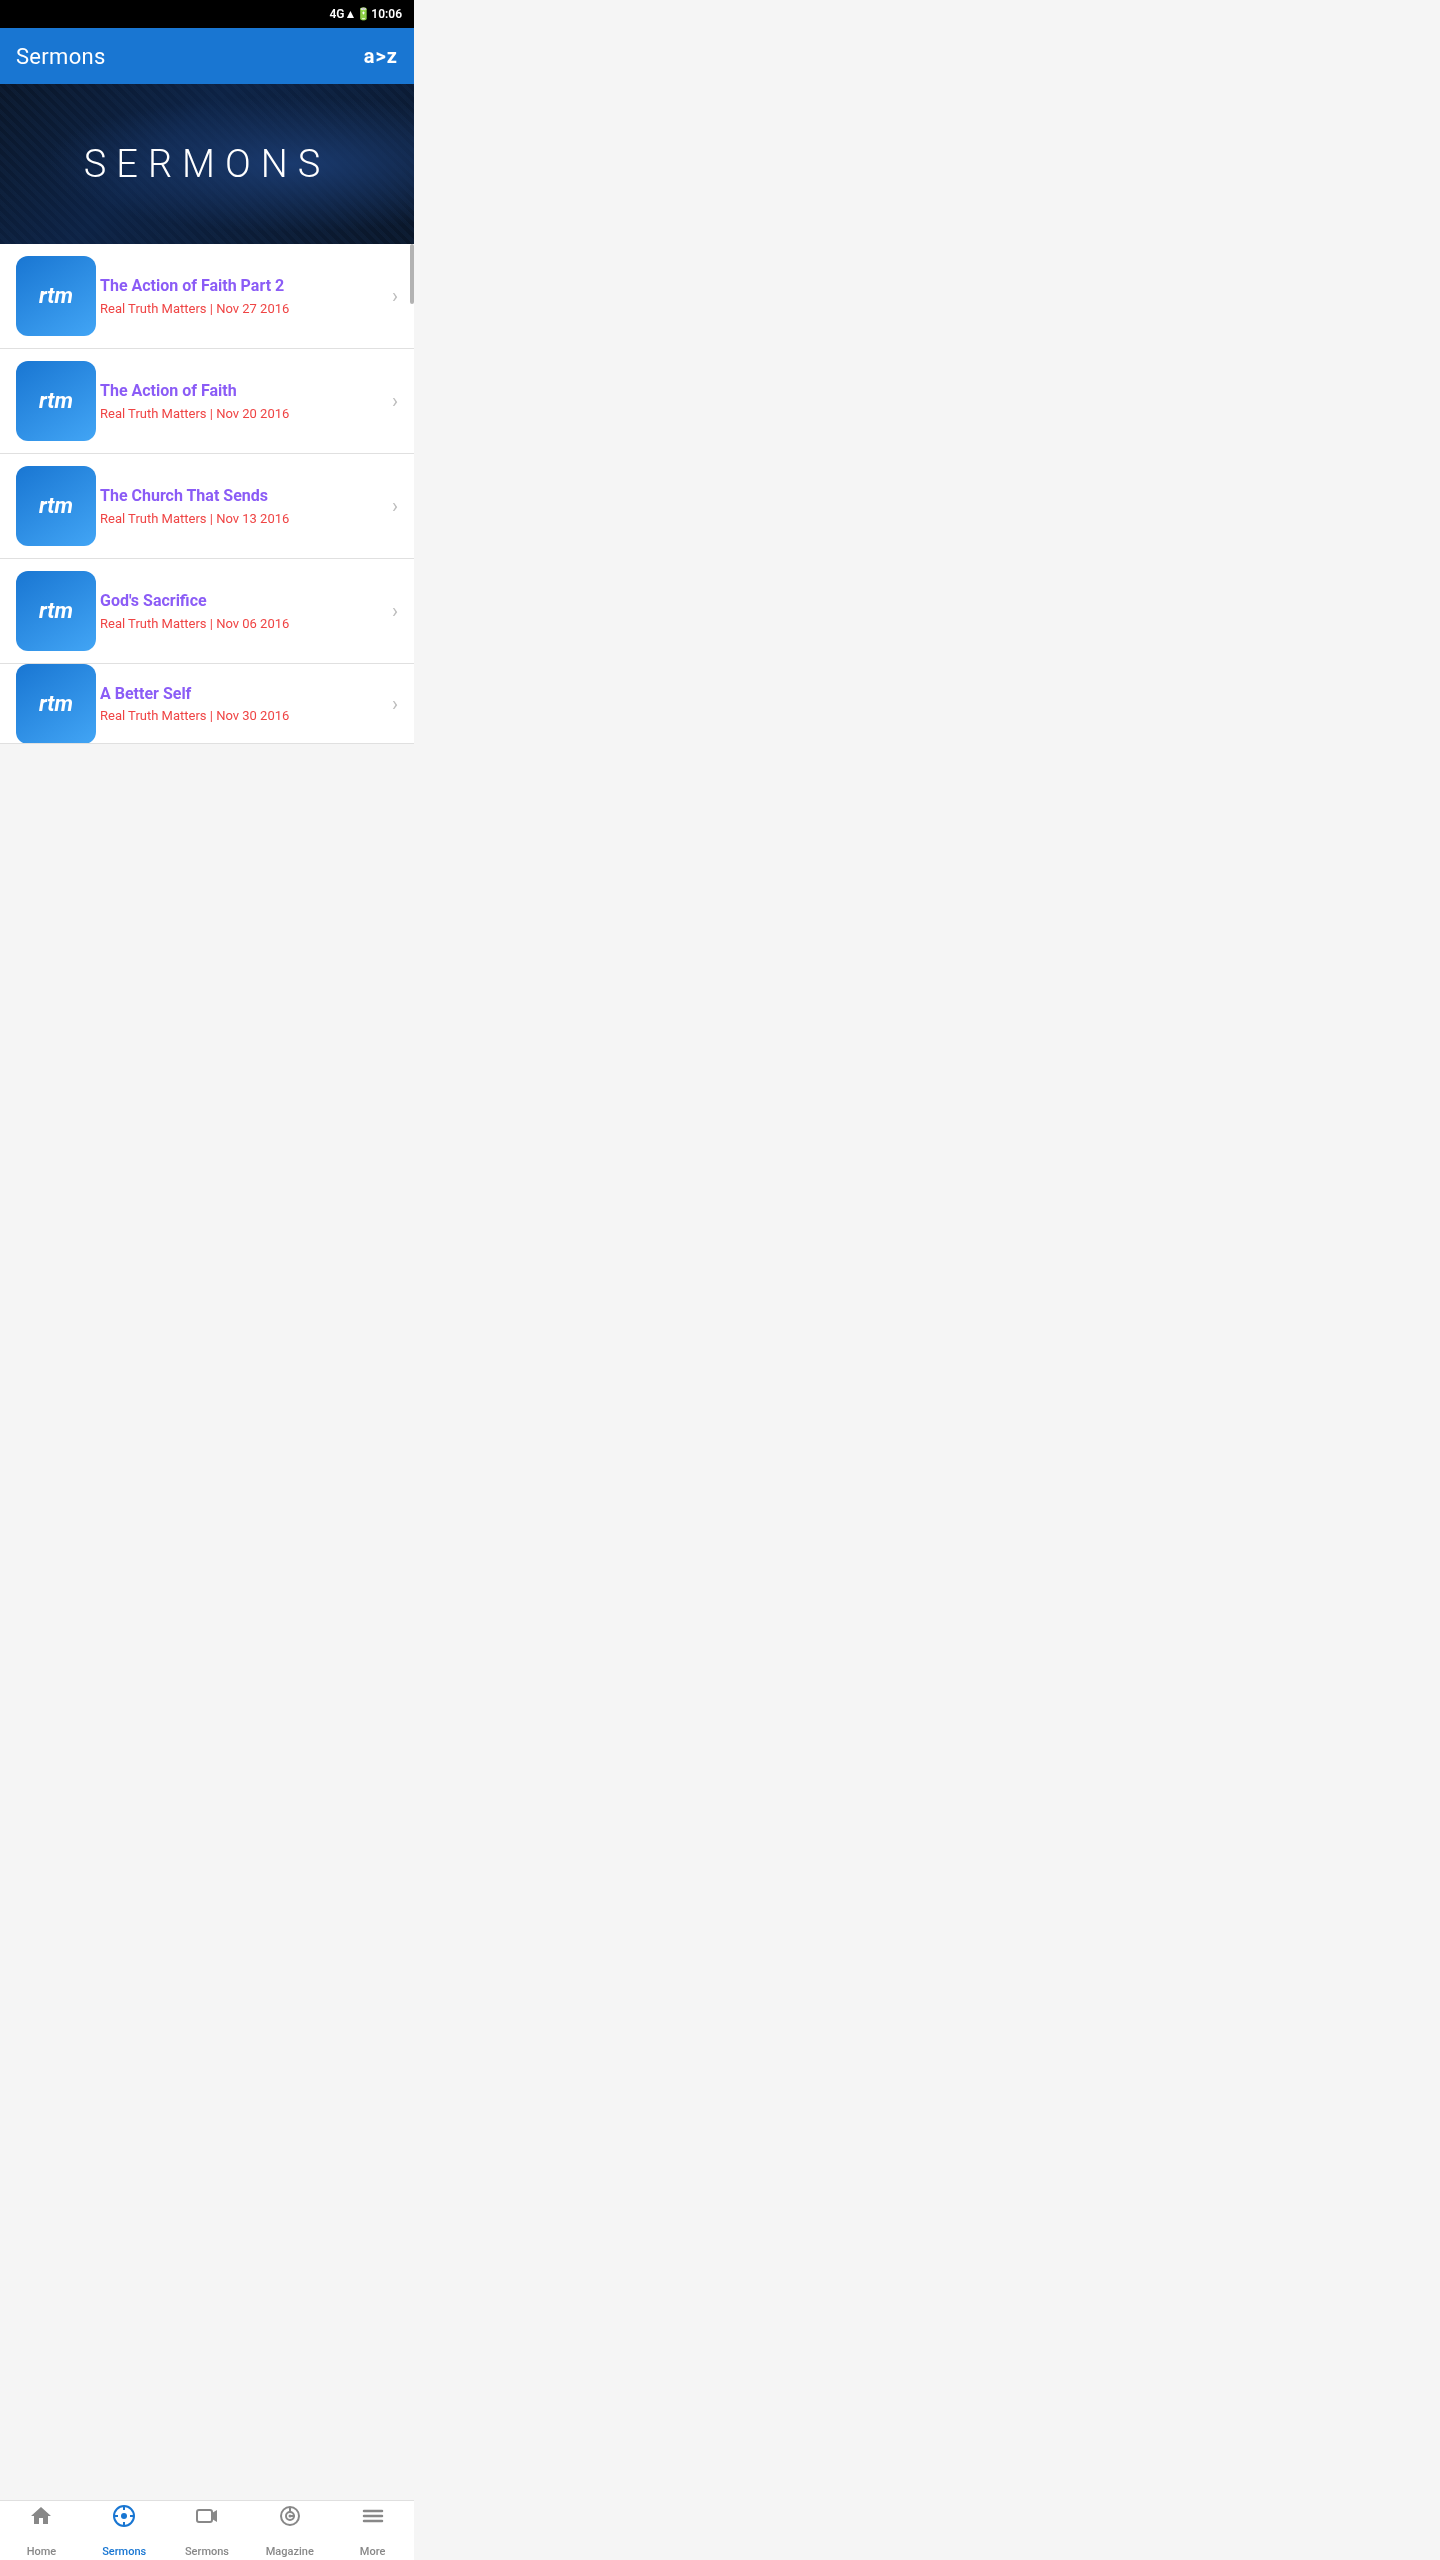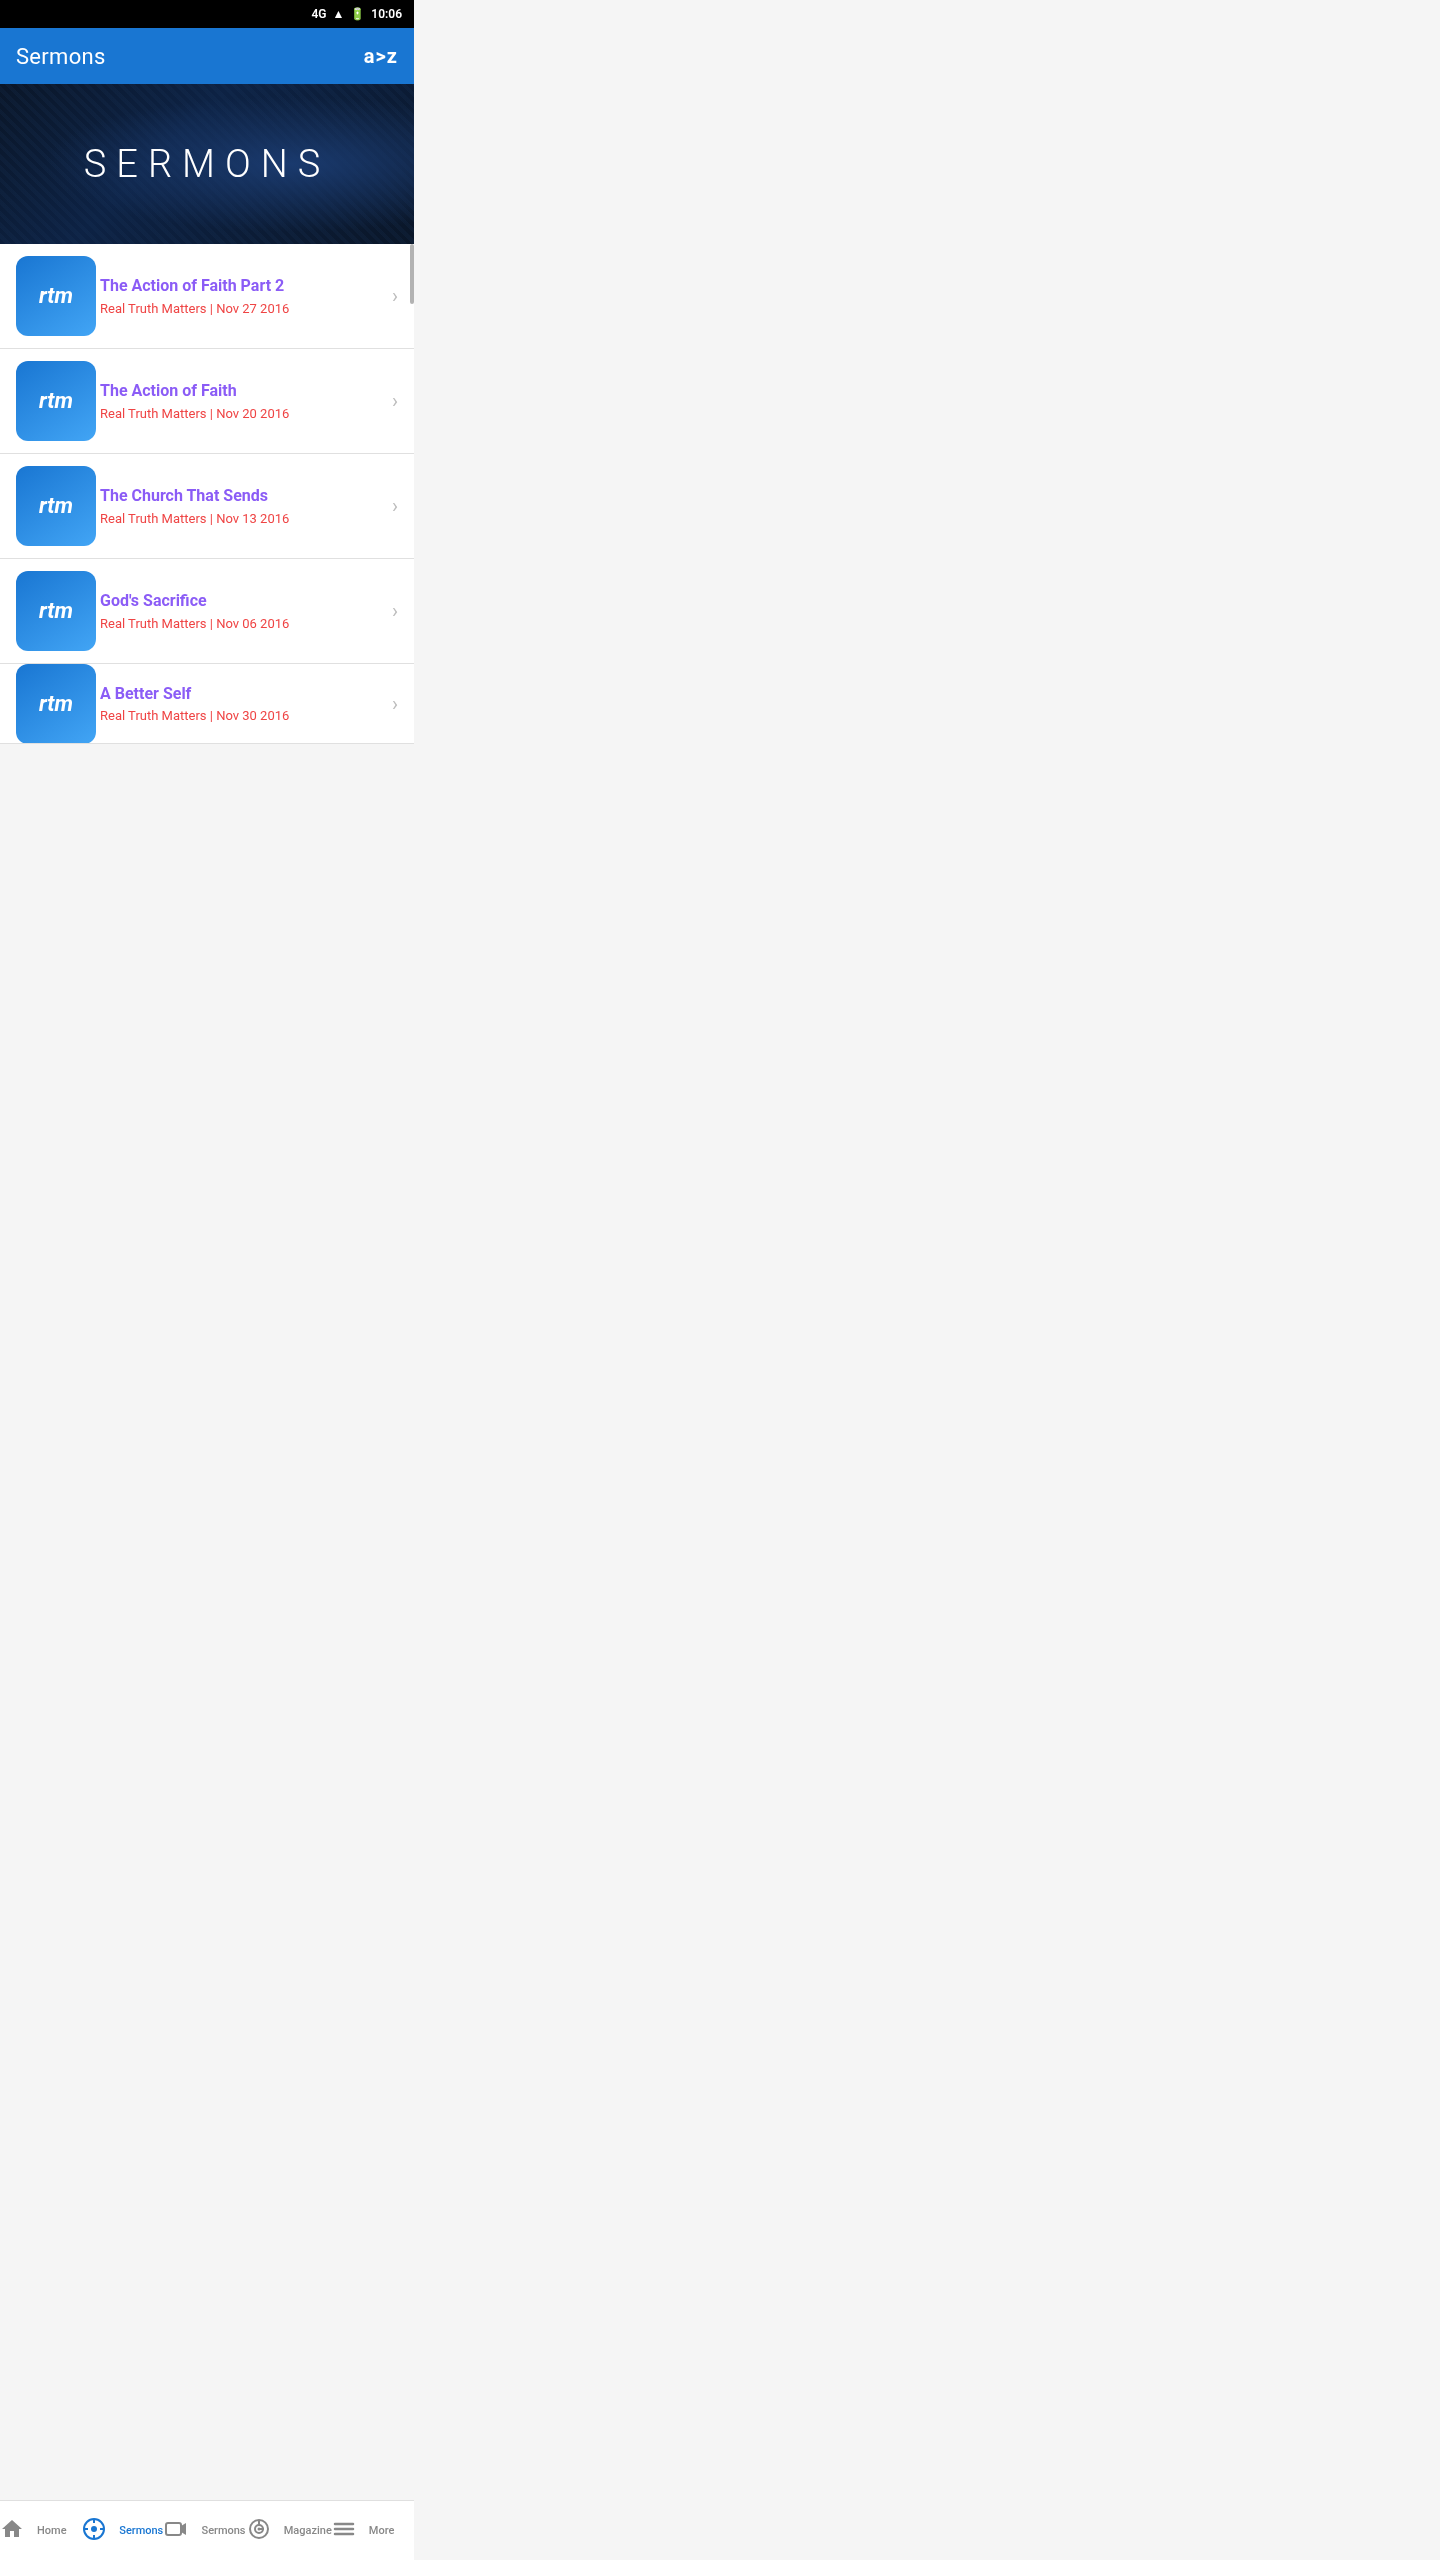--- a/index.html
+++ b/index.html
@@ -22,21 +22,20 @@
       display: flex;
       align-items: center;
       justify-content: flex-end;
       padding: 0 12px;
       font-size: 12px;
       font-weight: 600;
     }
     .status-bar-icons {
       display: flex;
       align-items: center;
-      gap: 6px;
     }
 
     
     .app-header {
       background: #1976D2;
       color: #fff;
       height: 56px;
       display: flex;
       align-items: center;
       justify-content: space-between;
@@ -147,22 +146,23 @@
       width: 414px;
       height: 60px;
       background: #fff;
       border-top: 1px solid #e0e0e0;
       display: flex;
       align-items: stretch;
     }
     .nav-item {
       flex: 1;
       display: flex;
-      flex-direction: row;
-      align-items: center;
+      flex-direction: column;
+      align-items: center;
+      justify-content: center;
       gap: 13px;
       cursor: pointer;
       color: #888;
     }
     .nav-item.active {
       color: #1976D2;
     }
     .nav-icon {
       font-size: 22px;
       line-height: 1;

